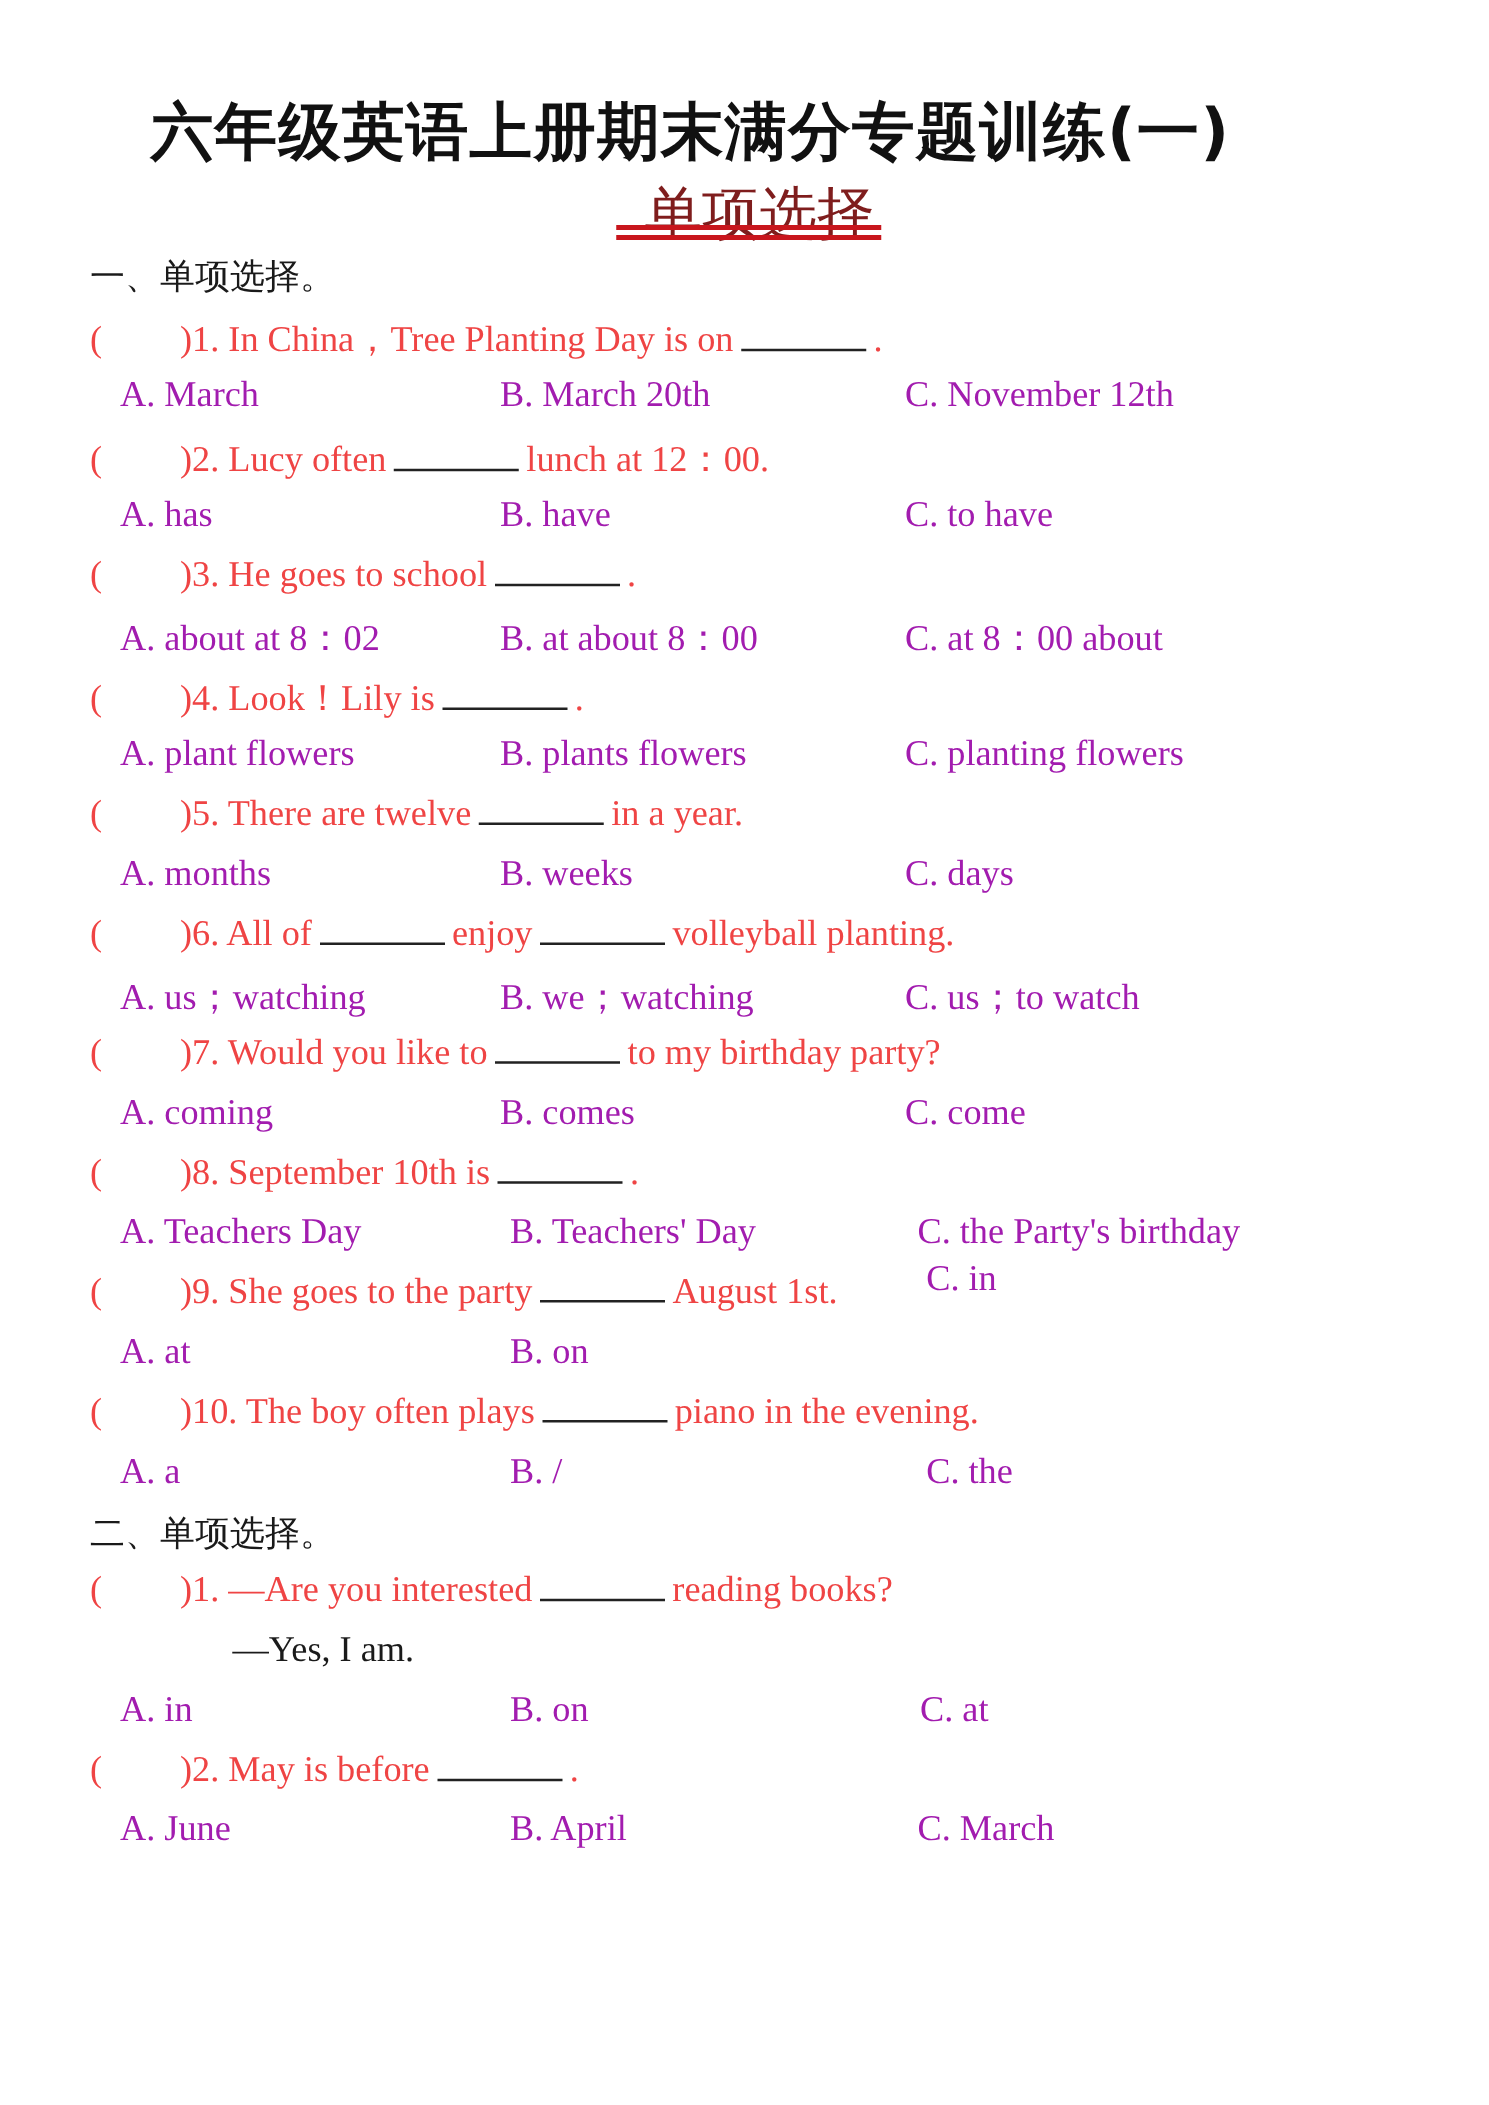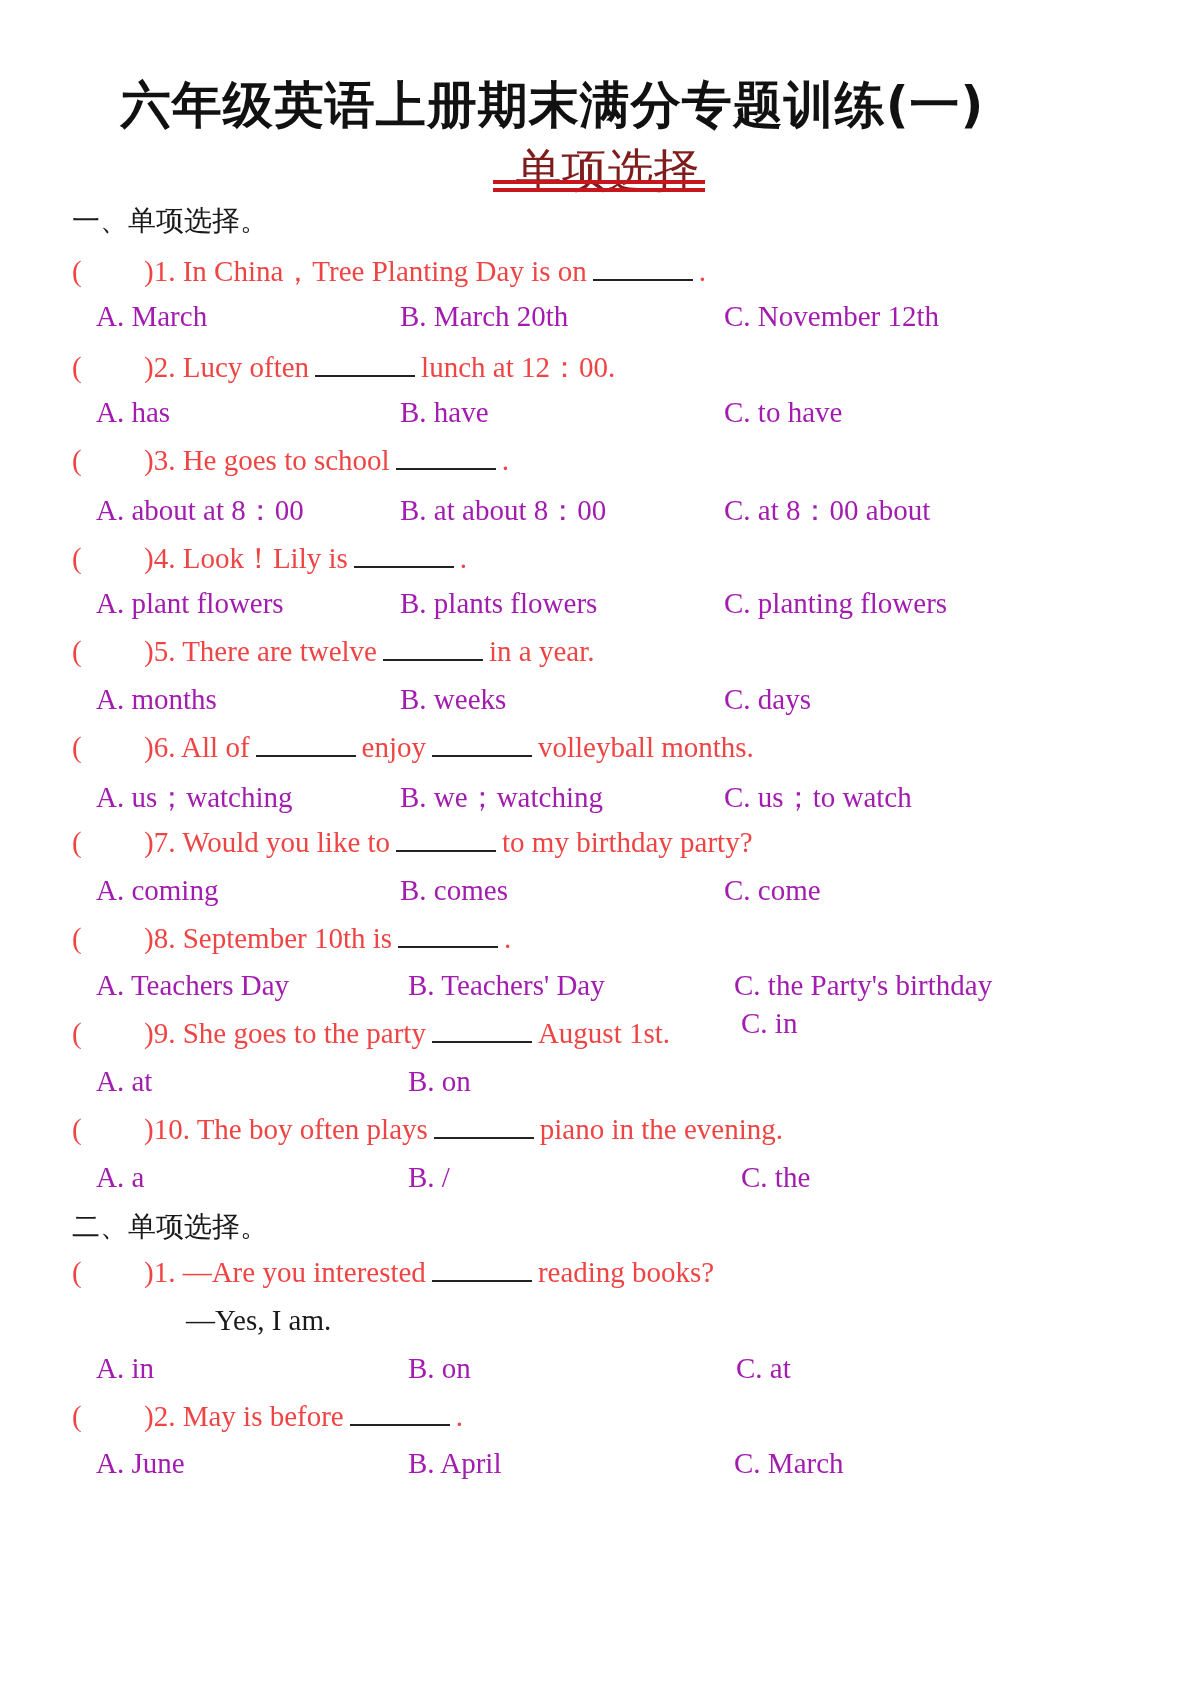--- a/index.html
+++ b/index.html
@@ -43,35 +43,35 @@
 <div class="opt" style="top:300px;left:96px">A. March</div>
 <div class="opt" style="top:300px;left:400px">B. March 20th</div>
 <div class="opt" style="top:300px;left:724px">C. November 12th</div>
 
 <div class="q" style="top:348px"><span class="paren">(</span><span>)2.</span> <span>Lucy often</span><span class="blank"></span><span>lunch at 12：00.</span></div>
 <div class="opt" style="top:396px;left:96px">A. has</div>
 <div class="opt" style="top:396px;left:400px">B. have</div>
 <div class="opt" style="top:396px;left:724px">C. to have</div>
 
 <div class="q" style="top:444px"><span class="paren">(</span><span>)3.</span> <span>He goes to school</span><span class="blank"></span><span>.</span></div>
-<div class="opt" style="top:491px;left:96px">A. about at 8：00</div>
+<div class="opt" style="top:491px;left:96px">A. about at 8：02</div>
 <div class="opt" style="top:491px;left:400px">B. at about 8：00</div>
 <div class="opt" style="top:491px;left:724px">C. at 8：00 about</div>
 
 <div class="q" style="top:539px"><span class="paren">(</span><span>)4.</span> <span>Look！Lily is</span><span class="blank"></span><span>.</span></div>
 <div class="opt" style="top:587px;left:96px">A. plant flowers</div>
 <div class="opt" style="top:587px;left:400px">B. plants flowers</div>
 <div class="opt" style="top:587px;left:724px">C. planting flowers</div>
 
 <div class="q" style="top:635px"><span class="paren">(</span><span>)5.</span> <span>There are twelve</span><span class="blank"></span><span>in a year.</span></div>
 <div class="opt" style="top:683px;left:96px">A. months</div>
 <div class="opt" style="top:683px;left:400px">B. weeks</div>
 <div class="opt" style="top:683px;left:724px">C. days</div>
 
-<div class="q" style="top:731px"><span class="paren">(</span><span>)6.</span> <span>All of</span><span class="blank"></span><span>enjoy</span><span class="blank"></span><span>volleyball months.</span></div>
+<div class="q" style="top:731px"><span class="paren">(</span><span>)6.</span> <span>All of</span><span class="blank"></span><span>enjoy</span><span class="blank"></span><span>volleyball planting.</span></div>
 <div class="opt" style="top:778px;left:96px">A. us；watching</div>
 <div class="opt" style="top:778px;left:400px">B. we；watching</div>
 <div class="opt" style="top:778px;left:724px">C. us；to watch</div>
 
 <div class="q" style="top:826px"><span class="paren">(</span><span>)7.</span> <span>Would you like to</span><span class="blank"></span><span>to my birthday party?</span></div>
 <div class="opt" style="top:874px;left:96px">A. coming</div>
 <div class="opt" style="top:874px;left:400px">B. comes</div>
 <div class="opt" style="top:874px;left:724px">C. come</div>
 
 <div class="q" style="top:922px"><span class="paren">(</span><span>)8.</span> <span>September 10th is</span><span class="blank"></span><span>.</span></div>

